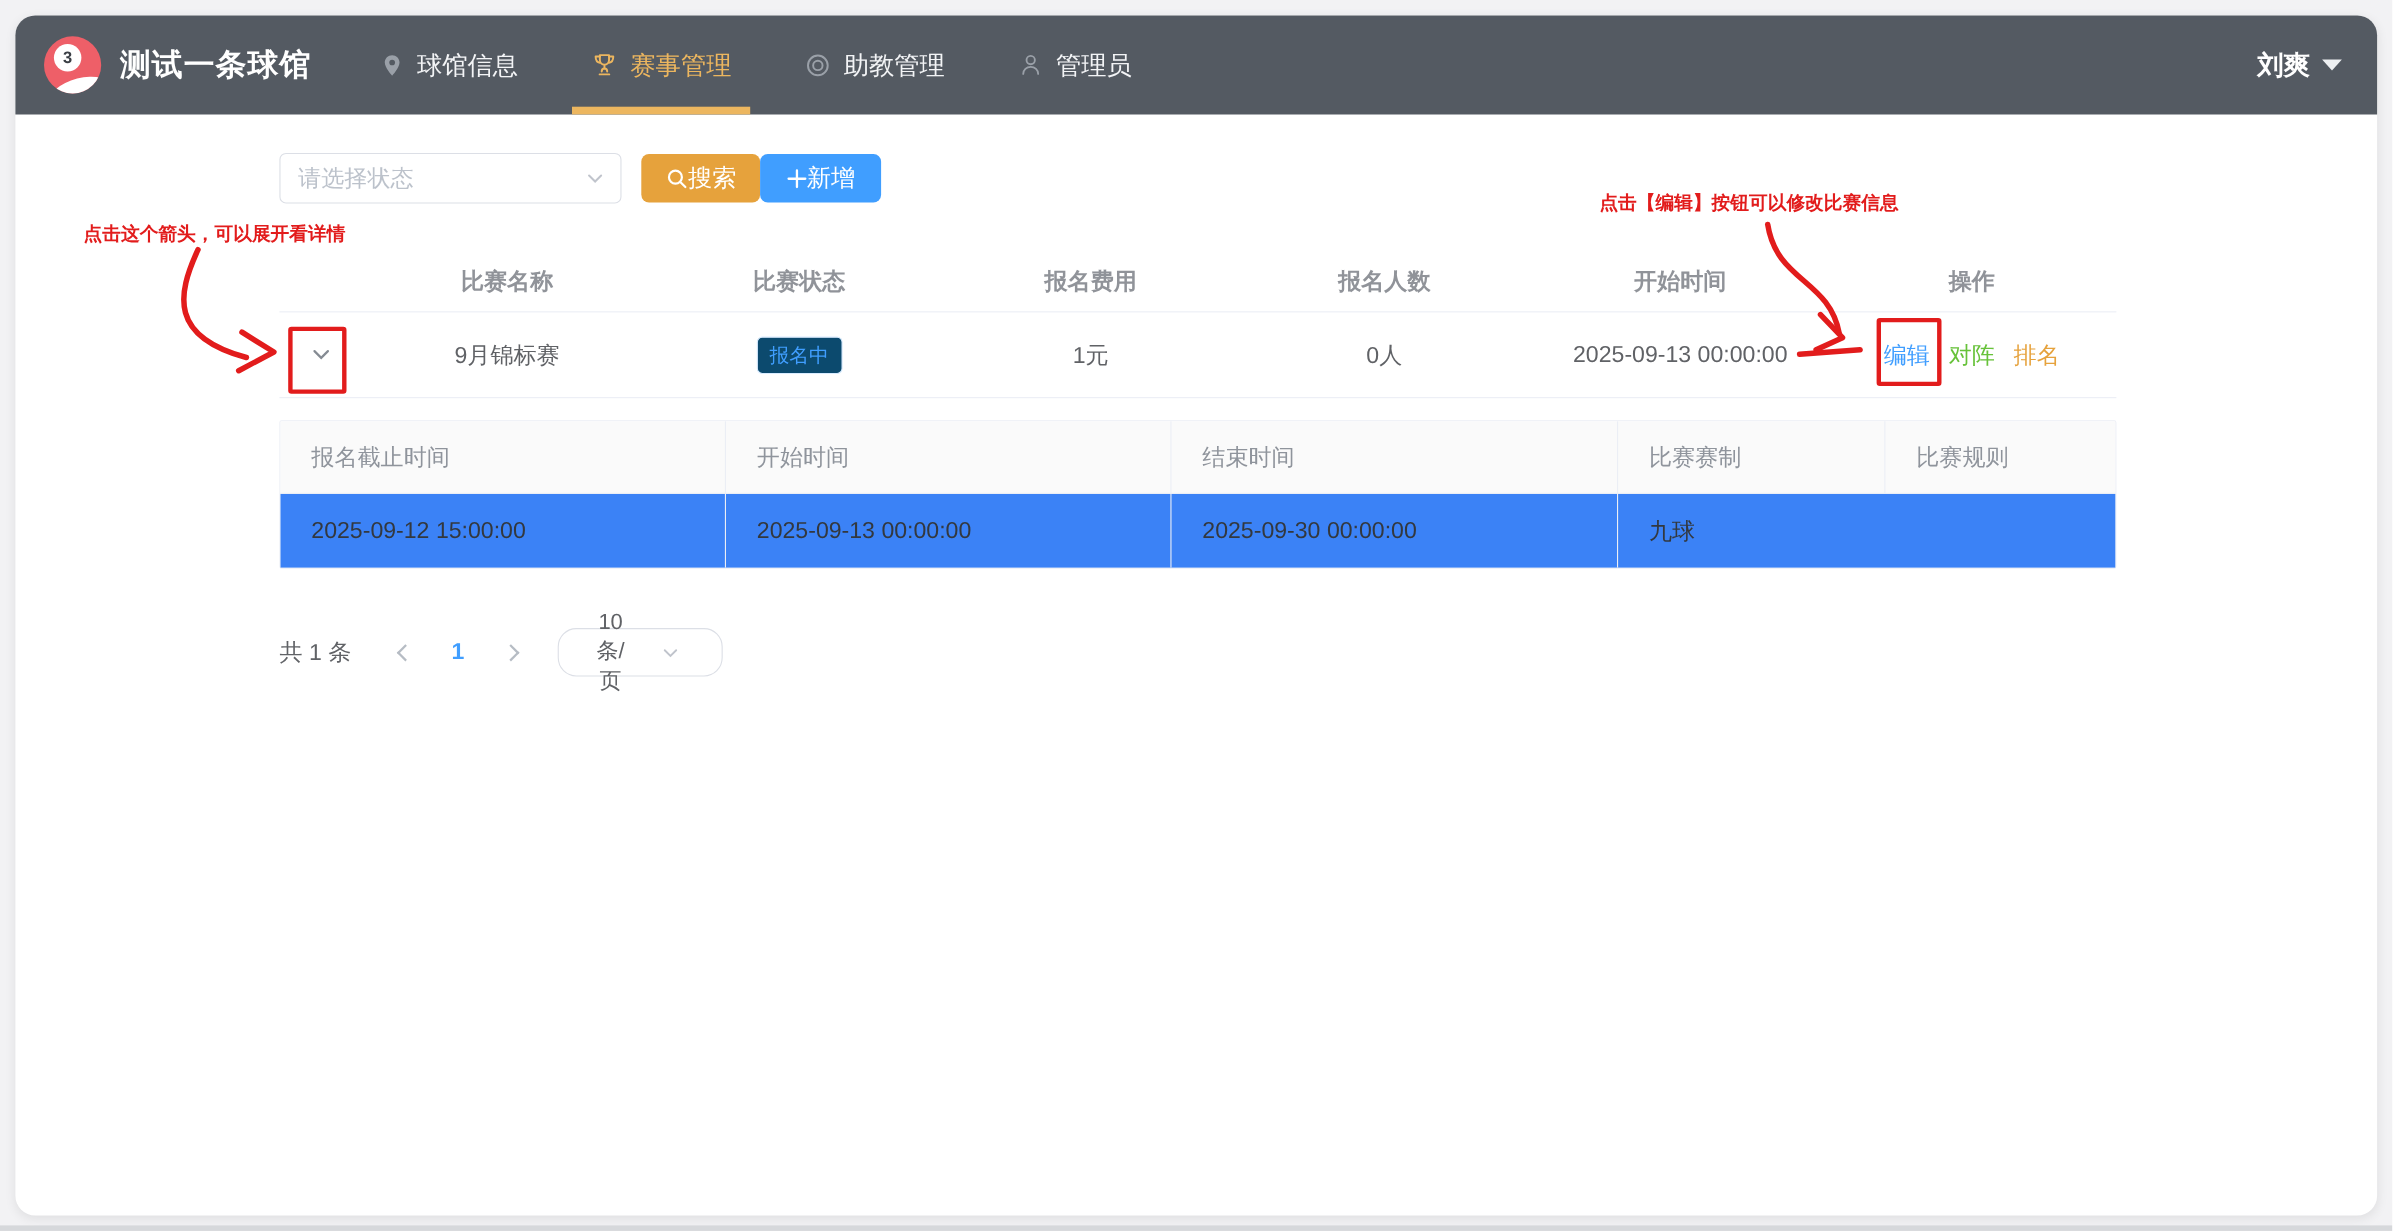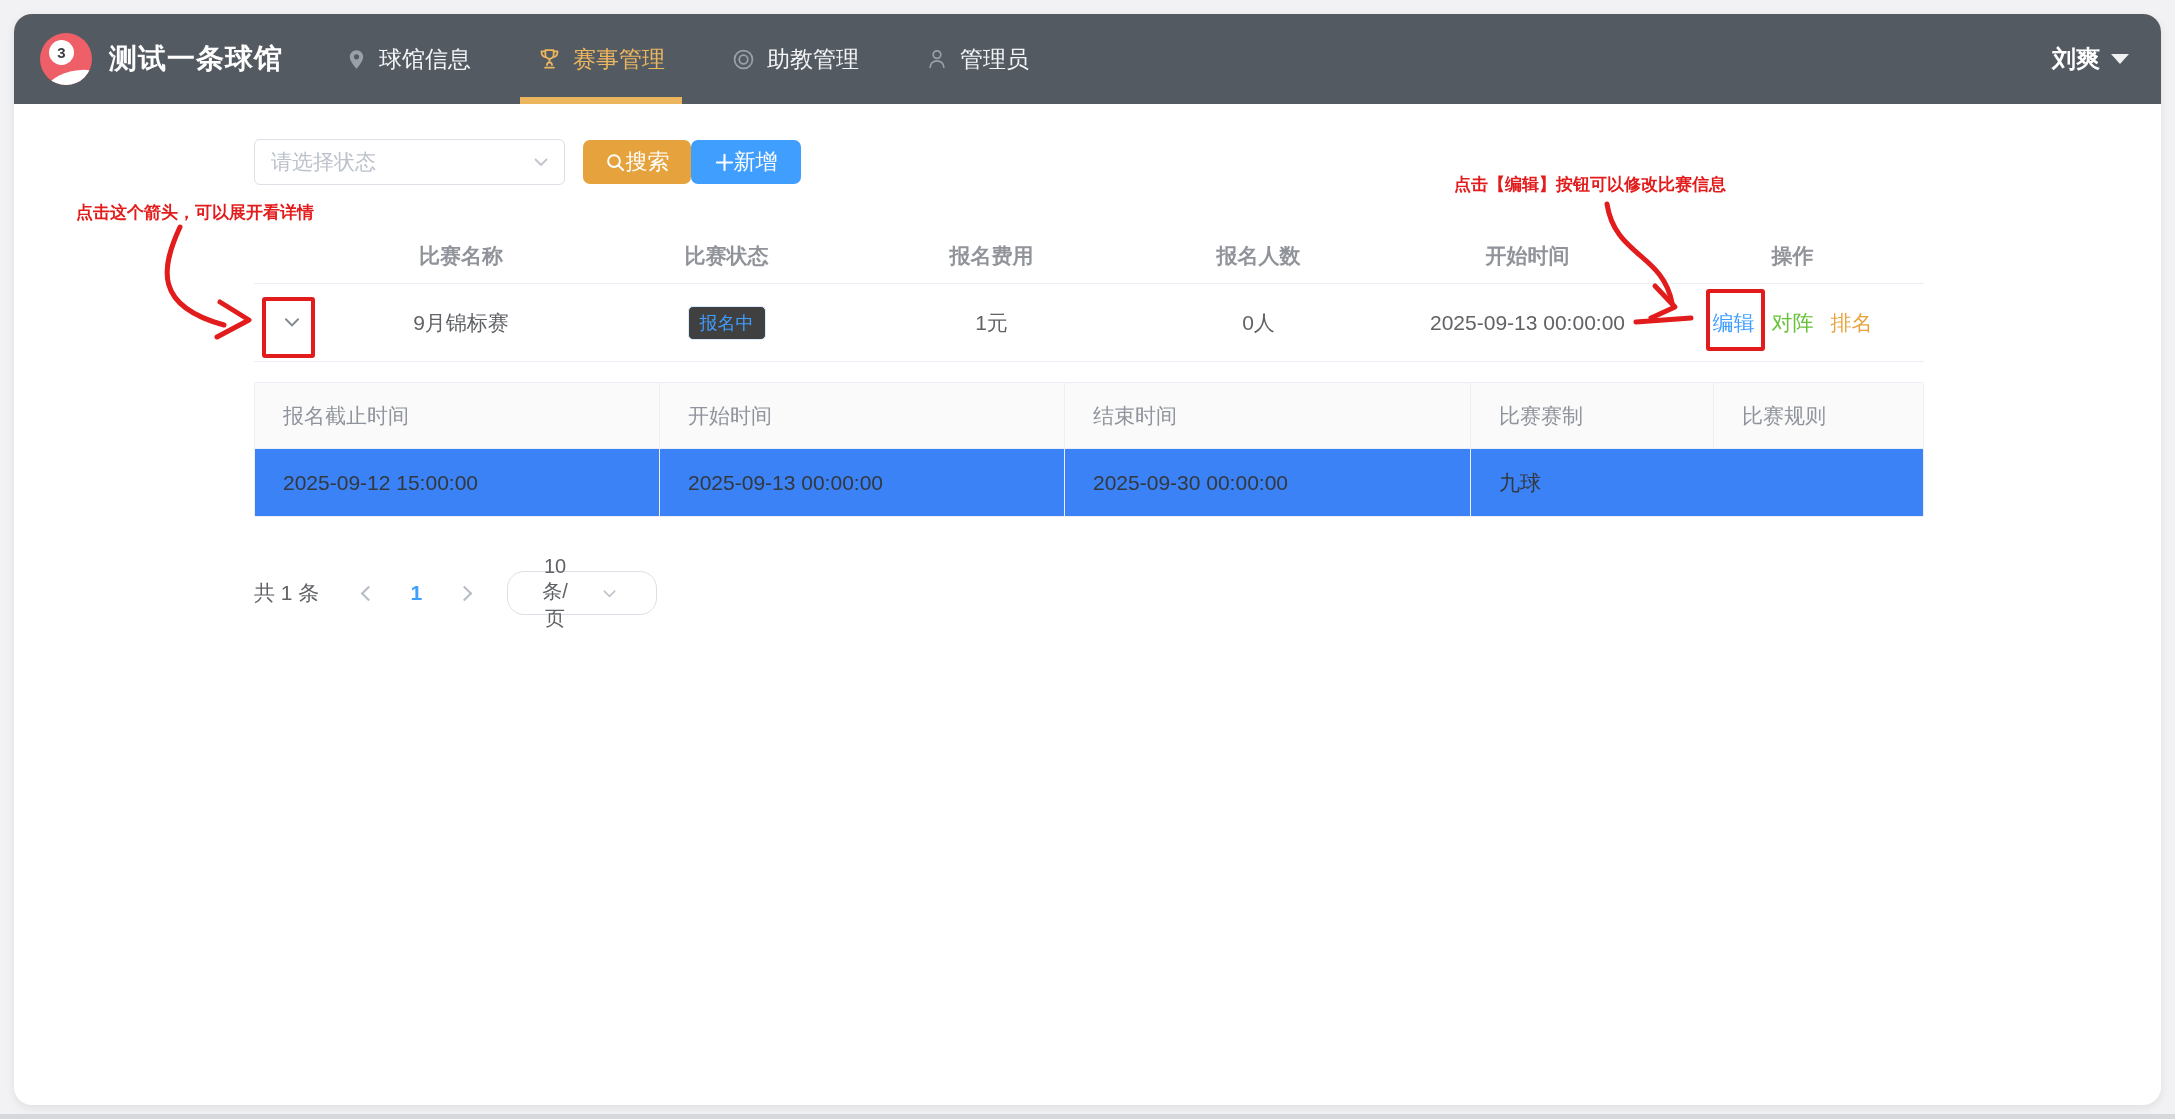--- a/index.html
+++ b/index.html
@@ -60,21 +60,21 @@
   .overlay { position:absolute; left:0; top:0; width:100%; height:100%; pointer-events:none; z-index:5; }
 
   
   .table { position:absolute; left:240px; top:215px; width:1670px; font-size:21px; }
   .thead, .trow { display:grid; grid-template-columns:75px 264px 267px 263px 271px 267px 1fr; align-items:center; }
   .thead { height:55px; border-bottom:1px solid #ebeef5; color:#909399; font-weight:700; }
   .trow { height:78px; border-bottom:1px solid #ebeef5; color:#606266; }
   .th, .td { text-align:center; }
   .expand-btn { display:inline-flex; color:#858b93; cursor:pointer; padding:4px; }
   .badge {
-    display:inline-block; background:#404040; border:1px solid #d9ecff; color:#409eff;
+    display:inline-block; background:#0c4a6e; border:1px solid #d9ecff; color:#409eff;
     font-size:18px; padding:7px 11px; border-radius:5px; line-height:1;
   }
   .td-actions { display:flex; justify-content:center; align-items:center; gap:17px; }
   .link { cursor:pointer; text-decoration:none; }
   .link-edit { color:#409eff;font-family:Liberation Serif, serif; }
   .link-vs   { color:#67c23a; }
   .link-rank { color:#e6a23c; }
 
   
   .detail { position:absolute; left:240px; top:368px; width:1670px; border:1px solid #ebeef5; border-radius:2px; }

